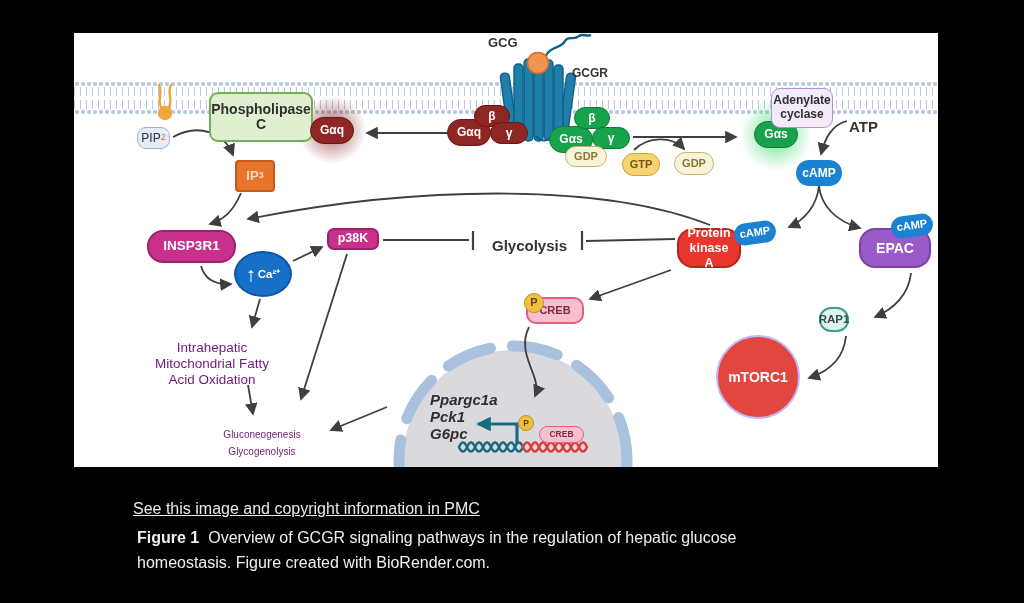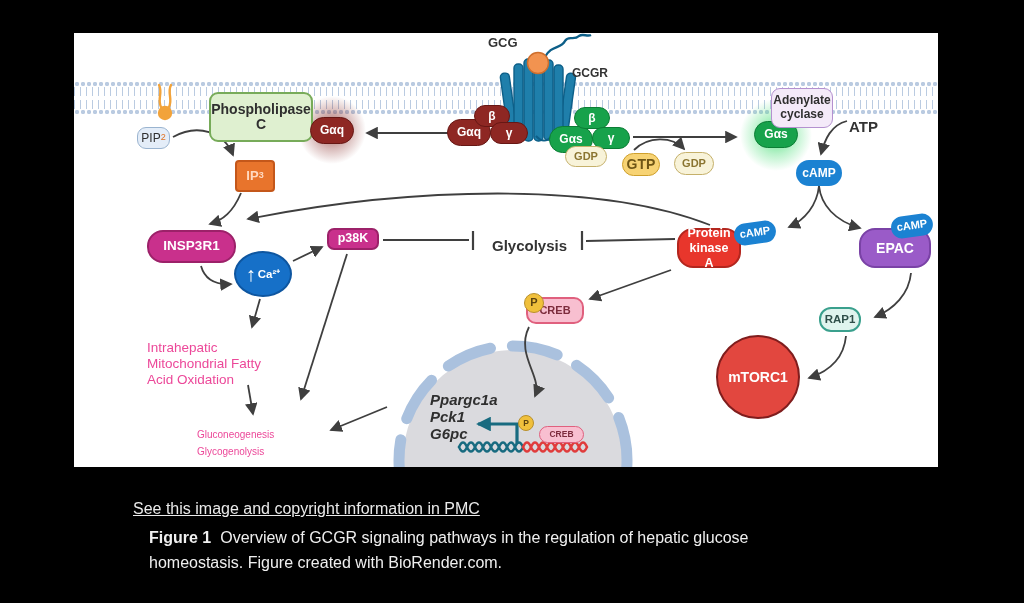--- a/index.html
+++ b/index.html
@@ -35,64 +35,64 @@
 
   
   .node{position:absolute;display:flex;align-items:center;justify-content:center;
         text-align:center;box-sizing:border-box;line-height:1.05;}
   .lbl{position:absolute;color:var(--text_dark);}
   .gprot{border-radius:14px;color:#fff;font-weight:700;font-size:12px;}
   .red-g{background:var(--dark_red);border:1.5px solid #671714;}
   .green-g{background:var(--green);border:1.5px solid #0c7d35;}
   .nuc-oval{border-radius:12px;font-weight:700;}
   .gdp{background:var(--pale_yellow);border:1.5px solid #c5b06a;color:#8a7430;font-size:11px;}
-  .gtp{background:var(--yellow);border:1.5px solid #cfa02c;color:#6e5515;font-size:14px;}
+  .gtp{background:var(--yellow);border:1.5px solid #cfa02c;color:#6e5515;font-size:11px;}
   .camp{background:var(--camp_blue);border-radius:13px;color:#fff;font-weight:700;font-size:12px;}
   .badge{font-size:11px;border-radius:11px;}
   .plc{background:var(--plc_green);border:2px solid var(--plc_border);border-radius:9px;
        font-size:14px;font-weight:600;color:#2f2f2f;}
   .ac{background:var(--ac_lavender);border:1.5px solid var(--ac_border);border-radius:9px;
       font-size:12px;font-weight:600;color:#2f2f2f;line-height:1.15;}
   .pka{background:var(--pka_red);border:2px solid #b3261e;border-radius:16px;color:#fff;
        font-size:12.5px;font-weight:600;line-height:1.2;}
   .epac{background:var(--epac_purple);border:2px solid #7a42a6;border-radius:16px;color:#fff;
         font-size:14px;font-weight:600;}
   .rap1{background:var(--rap1_mint);border:2px solid var(--rap1_teal);border-radius:12px;
         color:#2f4f4a;font-size:11.5px;font-weight:700;}
-  .mtorc1{background:var(--mtorc1_red);border:2px solid #7f1d1d;border-radius:50%;
+  .mtorc1{background:var(--mtorc1_red);border:2px solid #c4b5fd;border-radius:50%;
           color:#fff;font-size:14px;font-weight:700;}
   .magenta-box{background:var(--magenta);border:2px solid #9c2169;color:#fff;font-weight:700;}
   .insp{border-radius:16px;font-size:13.5px;}
   .p38k{border-radius:7px;font-size:12.5px;}
   .ip3{background:var(--ip3_orange);border:2px solid #c4571a;border-radius:4px;
        color:#ffd9c0;font-weight:700;font-size:13px;}
   .pip2{background:var(--pip2_blue);border:1.5px solid #9ab4d0;border-radius:9px;
         color:#2f2f2f;font-weight:400;font-size:12px;}
   .pip2 sub,.ip3 sub{font-size:9px;}
   .pip2 sub{color:#e07020;}
   .ca{background:var(--ca_blue);border:2px solid #0e56a0;border-radius:50%;color:#fff;
       font-weight:700;font-size:11.5px;gap:1px;}
   .ca .up{font-size:20px;font-weight:400;line-height:0;margin-right:1px;}
   .creb{background:var(--creb_pink);border:2px solid var(--creb_border);border-radius:10px;
         color:#7c2b3c;font-weight:700;font-size:11px;}
   .creb-sm{border-radius:9px;font-size:8.5px;border-width:1.5px;}
   .pbadge{background:var(--p_yellow);border:1.5px solid #b8902c;border-radius:50%;
           color:#5c4310;font-weight:700;font-size:11px;}
   .pbadge-sm{font-size:8.5px;}
-  .text-block{position:absolute;color:#ec4899;text-align:left;}
+  .text-block{position:absolute;color:#701a75;text-align:center;}
   .genes{position:absolute;font-style:italic;font-weight:600;color:#2f2f2f;
          font-size:15px;line-height:17px;text-align:left;}
   .genes span{display:block;}
   .tilt{transform:rotate(-8deg);}
 
   
   .caption{position:absolute;left:133px;top:500px;width:720px;color:#efefef;}
   .caption a{color:#eaeaea;text-decoration:underline;font-size:16px;display:inline-block;
              margin-bottom:5px;cursor:pointer;}
-  .caption p{margin:2px 0 0 16px;font-size:16px;line-height:25px;max-width:660px;}
+  .caption p{margin:2px 0 0 4px;font-size:16px;line-height:25px;max-width:660px;}
   .caption b{margin-right:9px;}
 </style>
 </head>
 <body>
 
 <div class="figure">
 
   <div class="membrane"></div>
 
   <svg class="layer" width="864" height="434" viewBox="0 0 864 434">
@@ -223,21 +223,21 @@
   <div class="node magenta-box p38k" style="left:253px;top:195px;width:52px;height:22px;">p38K</div>
 
   <div class="lbl" style="left:418px;top:204px;font-weight:600;font-size:15px;">Glycolysis</div>
 
   <div class="node pka" style="left:603px;top:195px;width:64px;height:40px;padding:16px 5px;">Protein kinase A</div>
   <div class="node camp badge tilt" style="left:660px;top:189px;width:42px;height:22px;">cAMP</div>
 
   <div class="node epac" style="left:785px;top:195px;width:72px;height:40px;">EPAC</div>
   <div class="node camp badge tilt" style="left:817px;top:182px;width:42px;height:22px;">cAMP</div>
 
-  <div class="node rap1" style="left:745px;top:274px;width:42px;height:25px;">RAP1</div>
+  <div class="node rap1" style="left:745px;top:274px;width:30px;height:25px;">RAP1</div>
 
   <div class="node mtorc1" style="left:642px;top:302px;width:84px;height:84px;">mTORC1</div>
 
   <div class="node creb" style="left:452px;top:264px;width:58px;height:27px;">CREB</div>
   <div class="node pbadge" style="left:450px;top:260px;width:20px;height:20px;">P</div>
 
   <div class="node creb creb-sm" style="left:465px;top:393px;width:45px;height:17px;">CREB</div>
   <div class="node pbadge pbadge-sm" style="left:444px;top:382px;width:16px;height:16px;">P</div>
 
   <div class="genes" style="left:356px;top:358px;">

